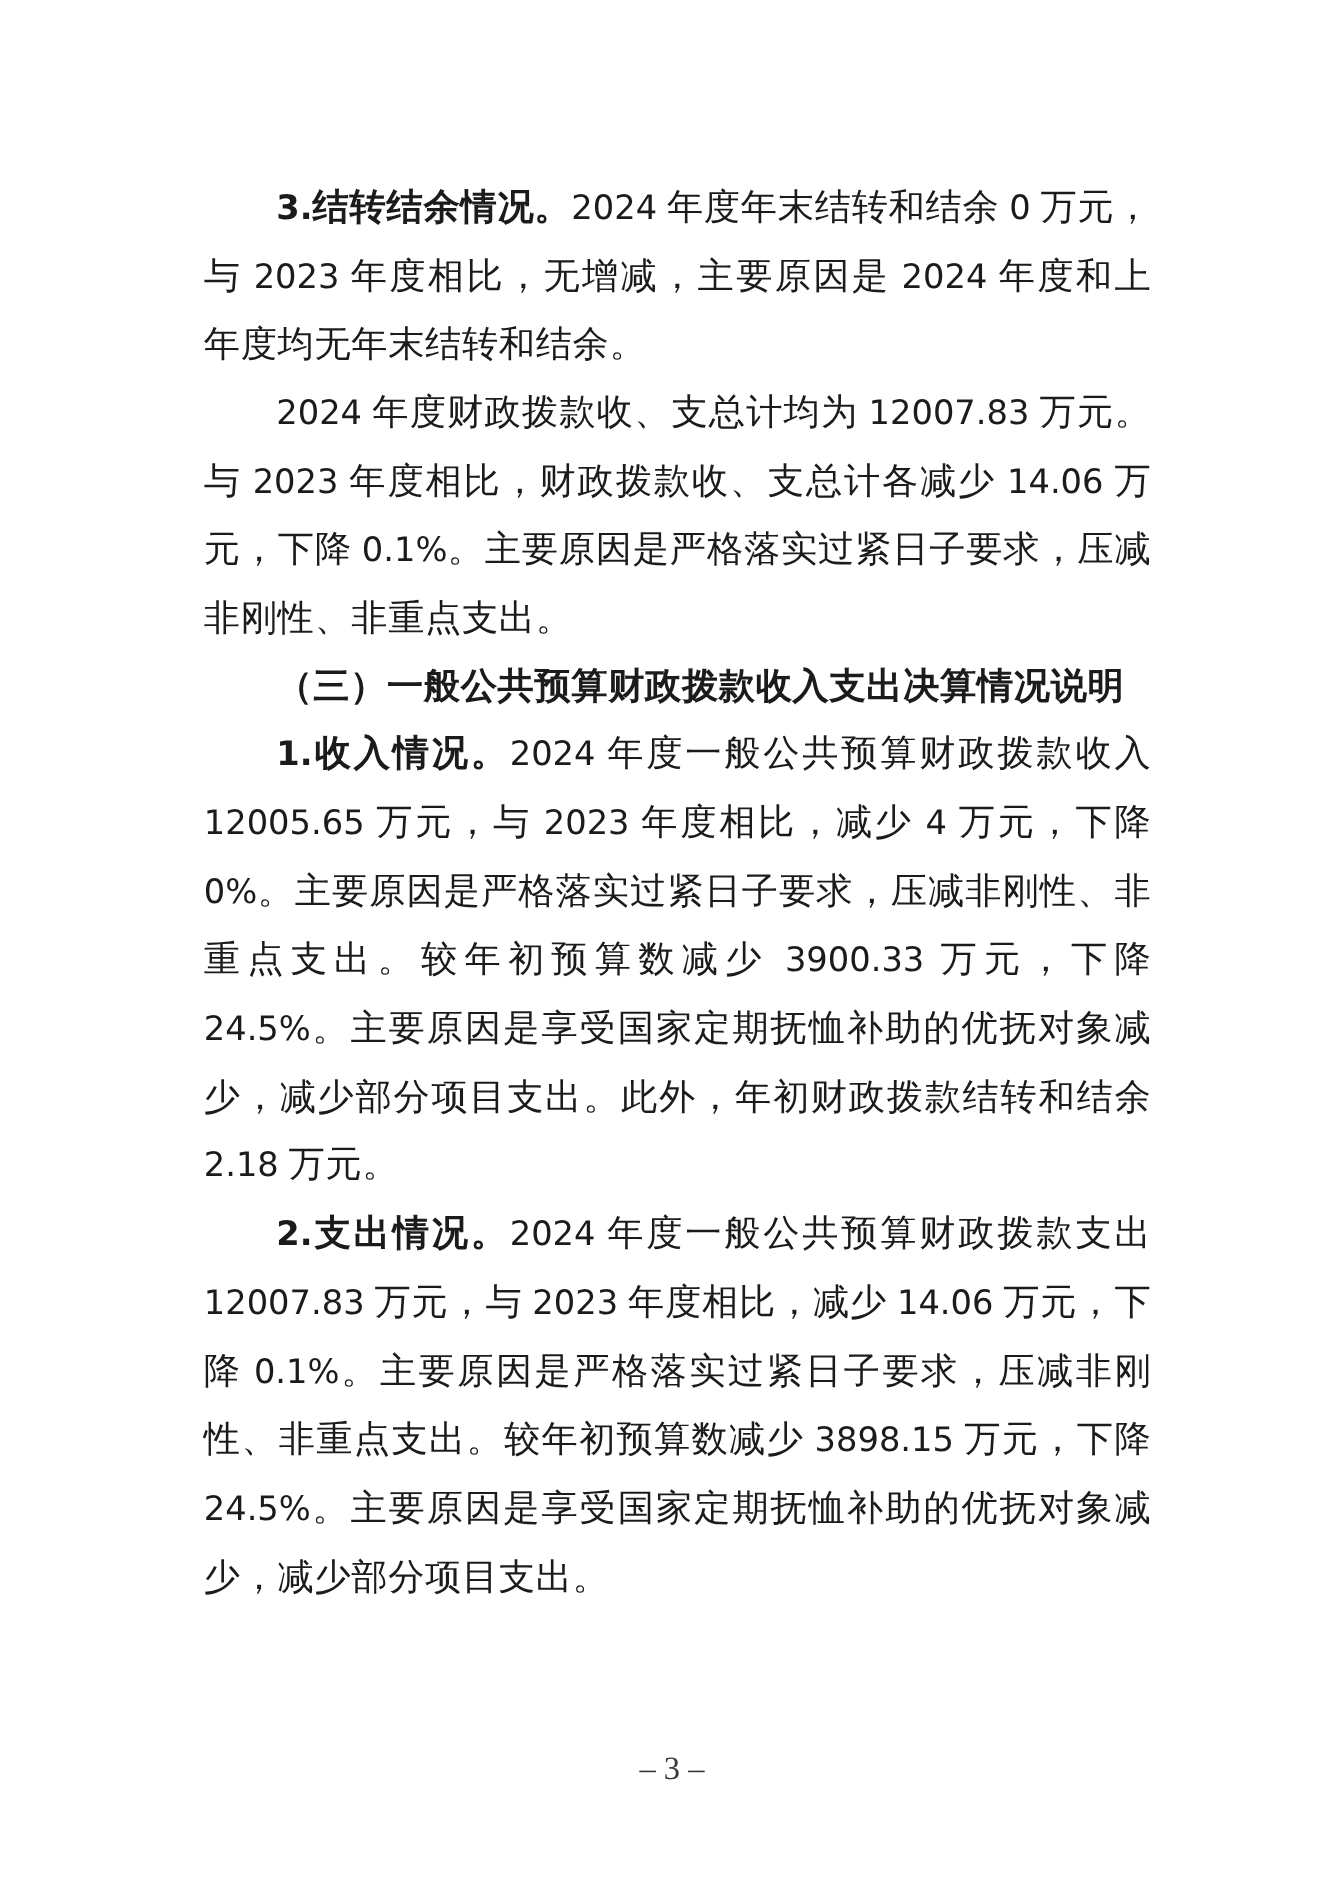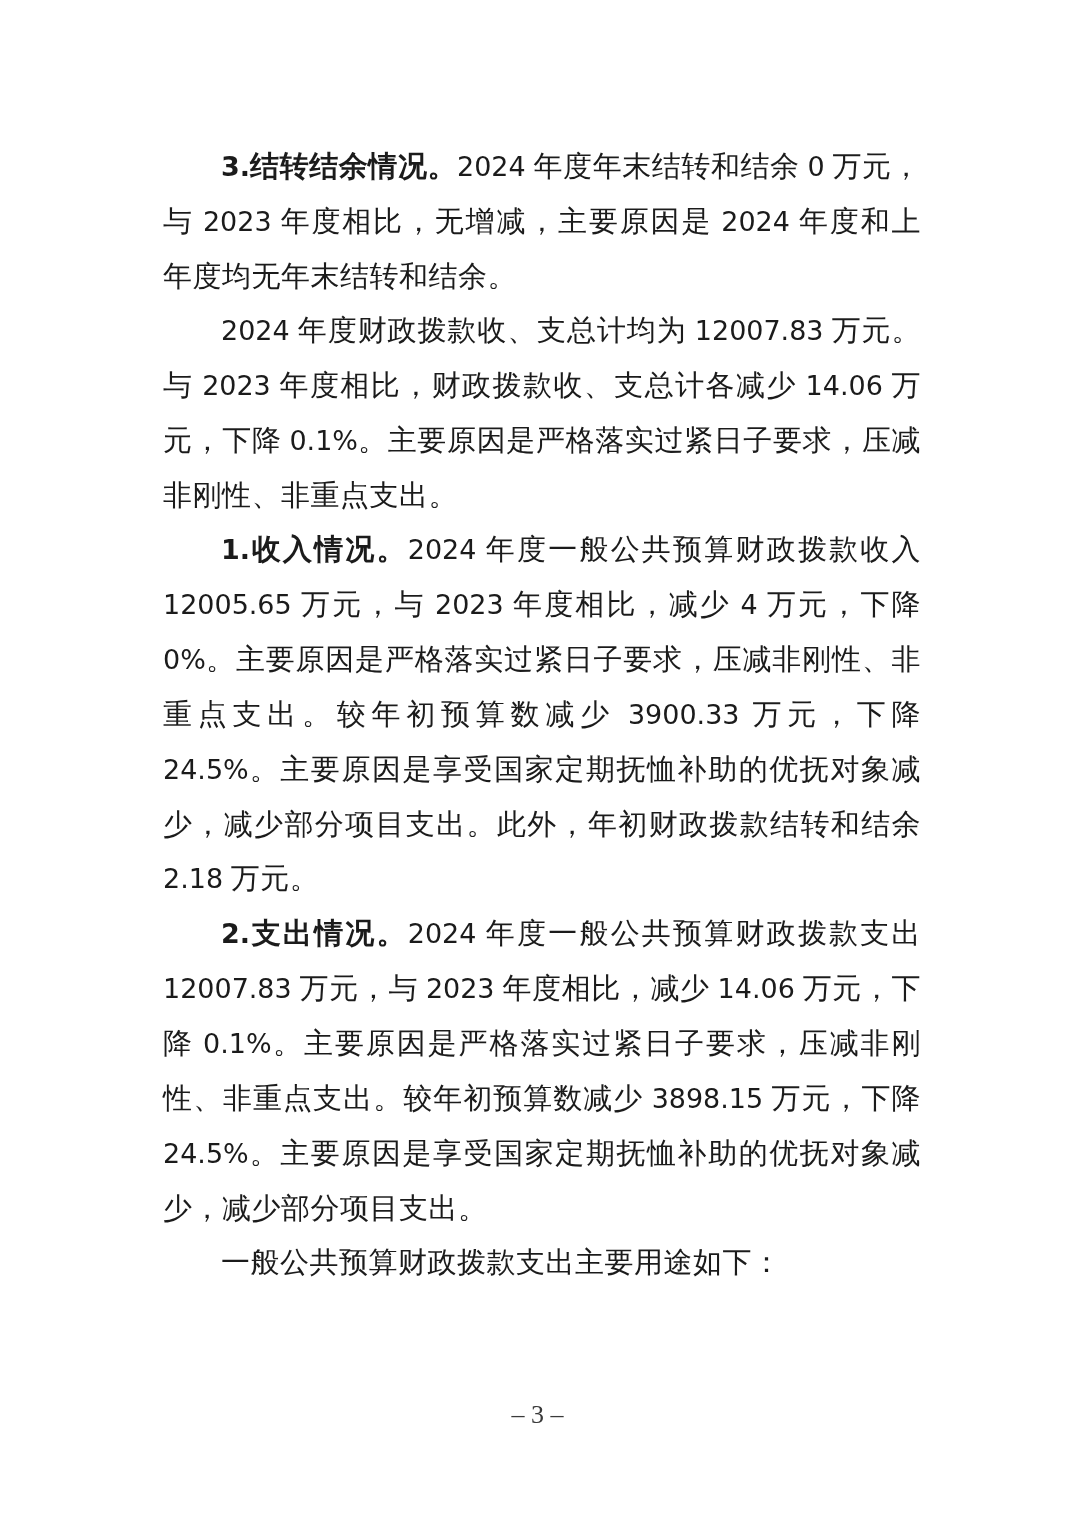--- a/index.html
+++ b/index.html
@@ -57,20 +57,20 @@
     font-family: "Liberation Serif", "DejaVu Serif", serif;
   }
 </style>
 </head>
 <body>
 
 <div class="page">
   <main class="content">
     <p class="para"><span class="run run-bn">3.</span><span class="run run-b">结转结余情况。</span><span class="run run-n">2024</span><span class="run"> 年度年末结转和结余 </span><span class="run run-n">0</span><span class="run"> 万元，与 </span><span class="run run-n">2023</span><span class="run"> 年度相比，无增减，主要原因是 </span><span class="run run-n">2024</span><span class="run"> 年度和上年度均无年末结转和结余。</span></p>
     <p class="para"><span class="run run-n">2024</span><span class="run"> 年度财政拨款收、支总计均为 </span><span class="run run-n">12007.83</span><span class="run"> 万元。与 </span><span class="run run-n">2023</span><span class="run"> 年度相比，财政拨款收、支总计各减少 </span><span class="run run-n">14.06</span><span class="run"> 万元，下降 </span><span class="run run-n">0.1%</span><span class="run">。主要原因是严格落实过紧日子要求，压减非刚性、非重点支出。</span></p>
+    <p class="para"><span class="run run-b">（三）一般公共预算财政拨款收入支出决算情况说明</span></p>
     <p class="para"><span class="run run-bn">1.</span><span class="run run-b">收入情况。</span><span class="run run-n">2024</span><span class="run"> 年度一般公共预算财政拨款收入 </span><span class="run run-n">12005.65</span><span class="run"> 万元，与 </span><span class="run run-n">2023</span><span class="run"> 年度相比，减少 </span><span class="run run-n">4</span><span class="run"> 万元，下降 </span><span class="run run-n">0%</span><span class="run">。主要原因是严格落实过紧日子要求，压减非刚性、非重点支出。较年初预算数减少 </span><span class="run run-n">3900.33</span><span class="run"> 万元，下降 </span><span class="run run-n">24.5%</span><span class="run">。主要原因是享受国家定期抚恤补助的优抚对象减少，减少部分项目支出。此外，年初财政拨款结转和结余 </span><span class="run run-n">2.18</span><span class="run"> 万元。</span></p>
     <p class="para"><span class="run run-bn">2.</span><span class="run run-b">支出情况。</span><span class="run run-n">2024</span><span class="run"> 年度一般公共预算财政拨款支出 </span><span class="run run-n">12007.83</span><span class="run"> 万元，与 </span><span class="run run-n">2023</span><span class="run"> 年度相比，减少 </span><span class="run run-n">14.06</span><span class="run"> 万元，下降 </span><span class="run run-n">0.1%</span><span class="run">。主要原因是严格落实过紧日子要求，压减非刚性、非重点支出。较年初预算数减少 </span><span class="run run-n">3898.15</span><span class="run"> 万元，下降 </span><span class="run run-n">24.5%</span><span class="run">。主要原因是享受国家定期抚恤补助的优抚对象减少，减少部分项目支出。</span></p>
-    <p class="para"><span class="run">一般公共预算财政拨款支出主要用途如下：</span></p>
   </main>
   <footer class="footer">
     <span>– 3 –</span>
   </footer>
 </div>
 
 </body></html>

